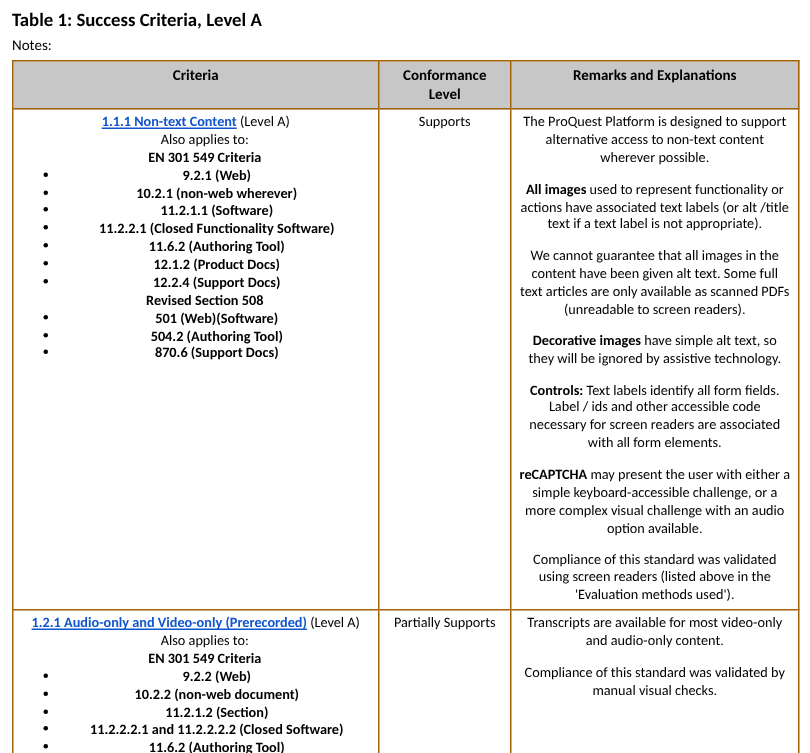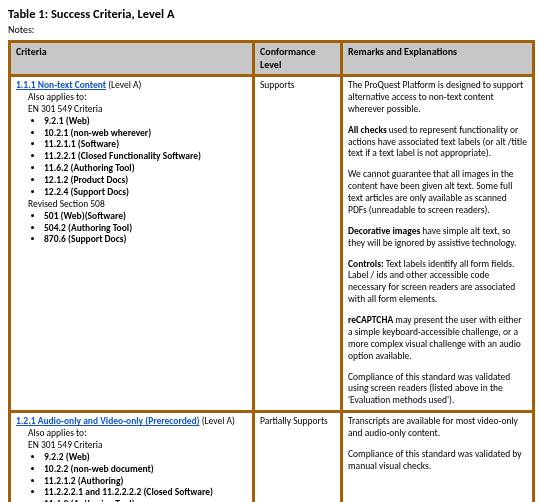--- a/index.html
+++ b/index.html
@@ -20,43 +20,43 @@
   .notes {
     font-size: 10px;
     margin: 0 0 4px 0;
   }
   table {
     border-collapse: collapse;
     width: 100%;
     table-layout: fixed;
   }
   th, td {
-    border: 3px solid #a16207;
+    border: 1px solid #a16207;
     vertical-align: top;
     padding: 3px 5px;
-    text-align: left;
+    text-align: center;
     font-size: 9.5px;
     line-height: 1.25;
   }
   th {
     background: #c7c7c7;
     font-weight: 700;
     font-size: 10px;
   }
   col.c1 { width: 244px; }
   col.c2 { width: 88px; }
   col.c3 { width: 192px; }
   a.link {
     color: #1155cc;
     text-decoration: underline;
     font-weight: 700;
   }
   .lvl { font-weight: 400; }
   .indent1 { padding-left: 12px; }
-  .indent2 { padding-left: 12px; }
+  .indent2 { padding-left: 12px; font-weight: bold; }
   ul.bullets {
     margin: 0 0 0 28px;
     padding: 0;
     font-weight: bold;
   }
   ul.bullets li {
     margin: 0;
     padding: 0 0 0 0;
     list-style: disc;
   }
@@ -104,40 +104,40 @@
         <div class="indent2">Revised Section 508</div>
         <ul class="bullets">
           <li>501 (Web)(Software)</li>
           <li>504.2 (Authoring Tool)</li>
           <li>870.6 (Support Docs)</li>
         </ul>
       </td>
       <td>Supports</td>
       <td>
         <div class="para">The ProQuest Platform is designed to support alternative access to non-text content wherever possible.</div>
-        <div class="para"><span class="b">All checks</span><span> used to represent functionality or actions have associated text labels (or alt /title text if a text label is not appropriate).</span></div>
+        <div class="para"><span class="b">All images</span><span> used to represent functionality or actions have associated text labels (or alt /title text if a text label is not appropriate).</span></div>
         <div class="para">We cannot guarantee that all images in the content have been given alt text. Some full text articles are only available as scanned PDFs (unreadable to screen readers).</div>
         <div class="para"><span class="b">Decorative images</span><span> have simple alt text, so they will be ignored by assistive technology.</span></div>
         <div class="para"><span class="b">Controls:</span><span> Text labels identify all form fields. Label / ids and other accessible code necessary for screen readers are associated with all form elements.</span></div>
         <div class="para"><span class="b">reCAPTCHA</span><span> may present the user with either a simple keyboard-accessible challenge, or a more complex visual challenge with an audio option available.</span></div>
         <div class="para">Compliance of this standard was validated using screen readers (listed above in the 'Evaluation methods used').</div>
       </td>
     </tr>
 
     <tr>
       <td>
         <div>
           <a href="#" class="link">1.2.1 Audio-only and Video-only (Prerecorded)</a><span class="lvl"> (Level A)</span>
         </div>
         <div class="indent1">Also applies to:</div>
         <div class="indent2">EN 301 549 Criteria</div>
         <ul class="bullets">
           <li>9.2.2 (Web)</li>
           <li>10.2.2 (non-web document)</li>
-          <li>11.2.1.2 (Authoring)</li>
+          <li>11.2.1.2 (Section)</li>
           <li>11.2.2.2.1 and 11.2.2.2.2 (Closed Software)</li>
           <li>11.6.2 (Authoring Tool)</li>
 
         </ul>
 
       </td>
       <td>Partially Supports</td>
       <td>
         <div class="para">Transcripts are available for most video-only and audio-only content.</div>
         <div class="para">Compliance of this standard was validated by manual visual checks.</div>

